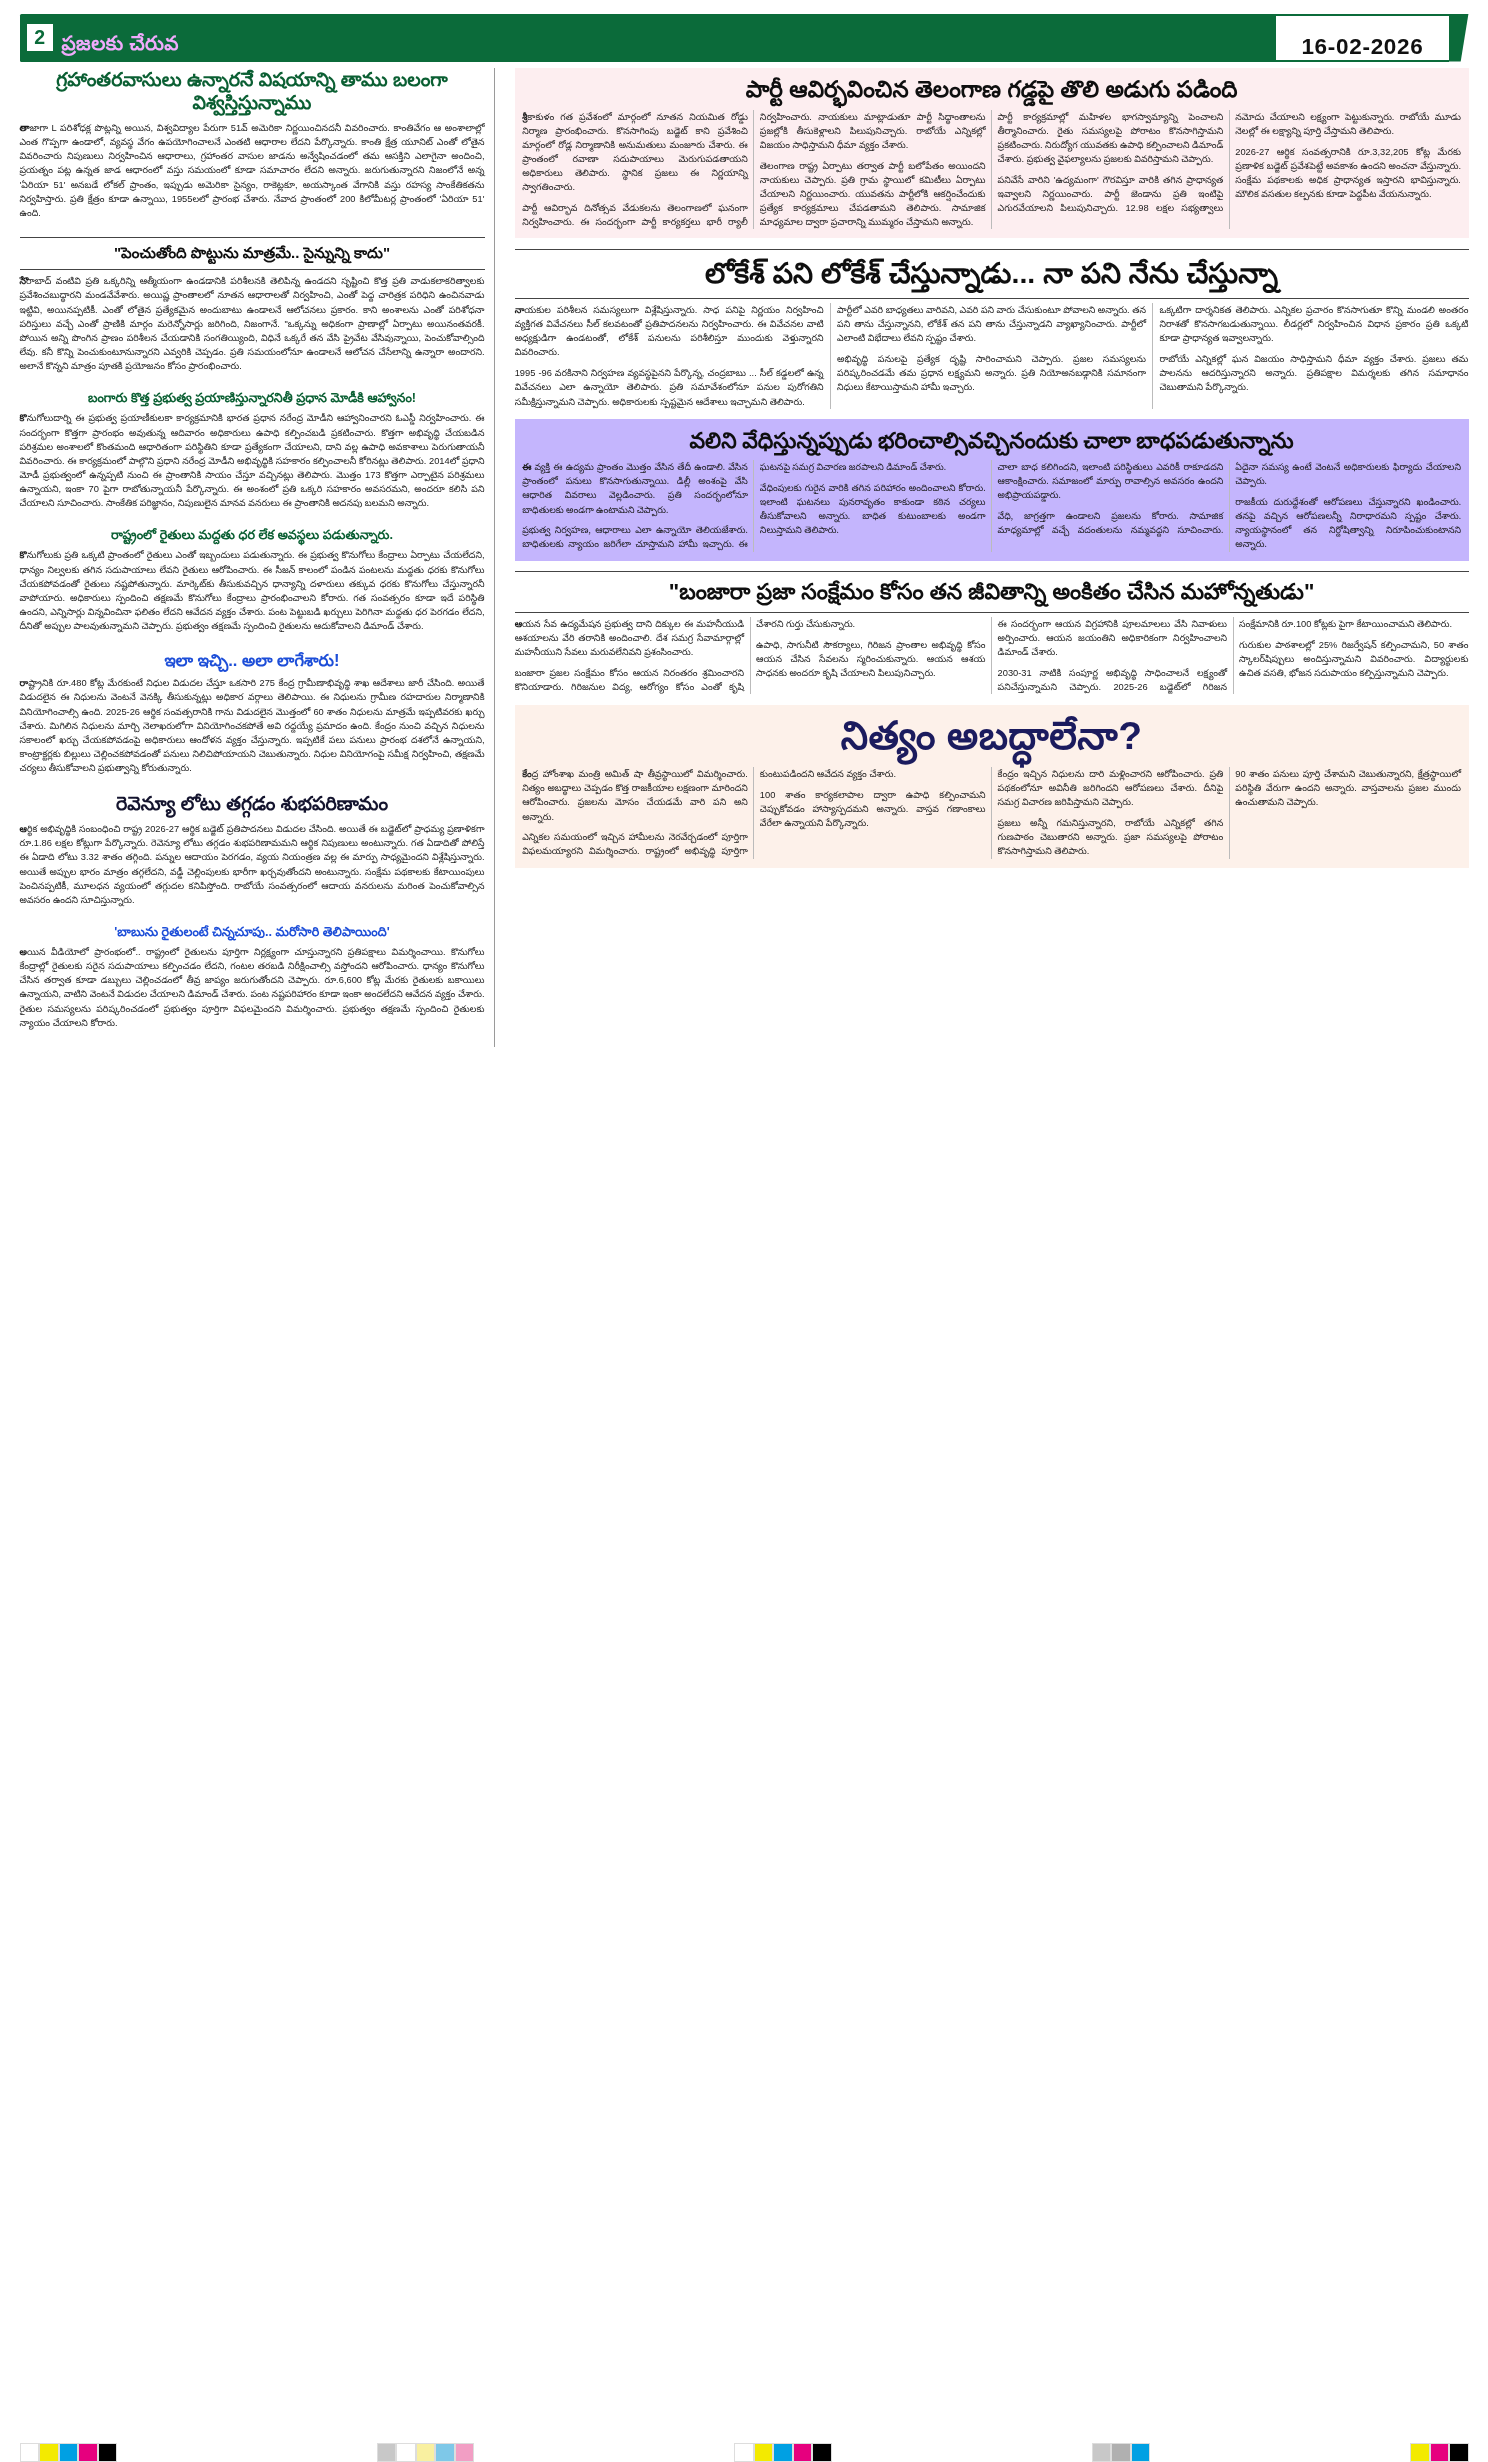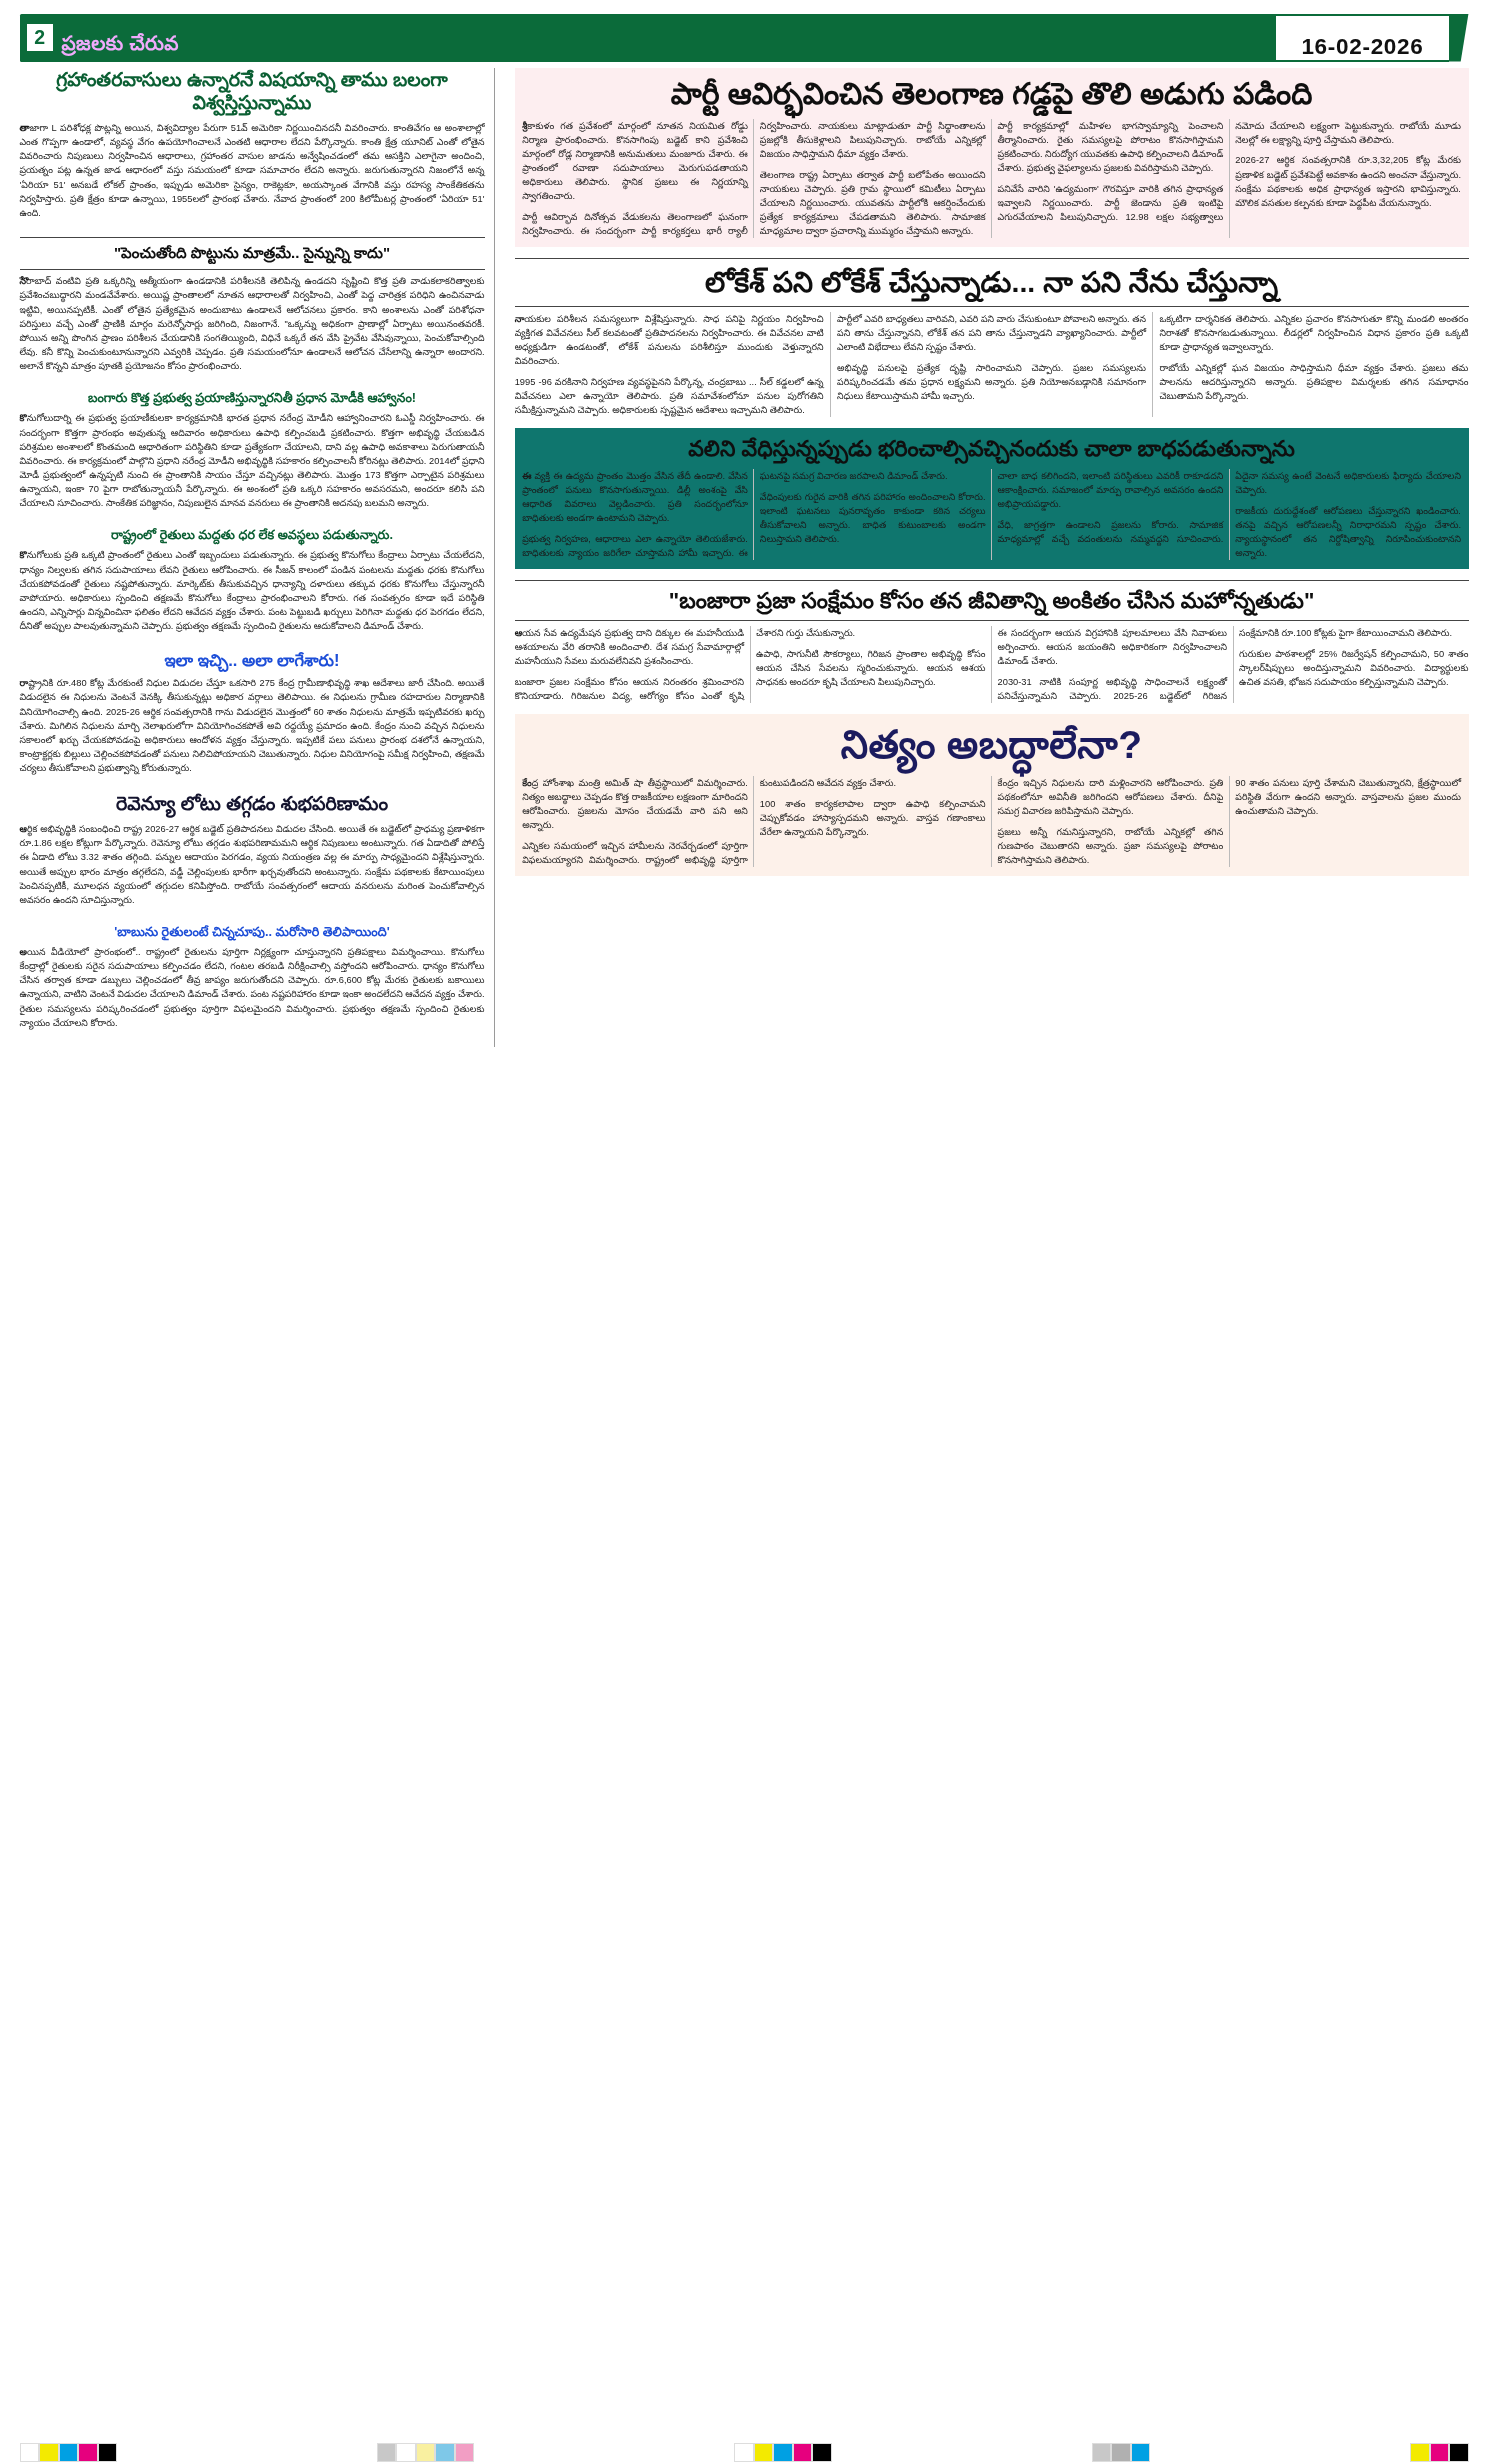--- a/index.html
+++ b/index.html
@@ -82,32 +82,32 @@
     padding: 0 19.5px 7.5px 19.5px;
   }
   .col-left { width: 465px; flex: 0 0 465px; }
   .col-right { flex: 1 1 auto; margin-left: 12px; }
 
   .vrule { width: 0.7px; background: #9a9a9a; margin: 0 9px; }
 
   
   .art { margin-bottom: 10.5px; }
   .art.shade-pink  { background: #fdeef0; padding: 7.5px 7.5px 9px 7.5px; }
-  .art.shade-lav   { background: #0f766e; padding: 7.5px 7.5px 9px 7.5px; }
+  .art.shade-lav   { background: #c4b5fd; padding: 7.5px 7.5px 9px 7.5px; font-family: Liberation Serif, serif; }
   .art.shade-peach { background: #fdf1ea; padding: 7.5px 7.5px 9px 7.5px; }
   .art.shade-plain { background: #ffffff; padding: 0; }
 
   h2.head {
     margin: 0 0 6px 0;
     text-align: center;
     font-weight: bold;
     line-height: 1.25;
     color: #0f0f0f;
   }
-  h2.h-lg   { font-size: 30px; }
+  h2.h-lg   { font-size: 23px; }
   h2.h-md   { font-size: 19px; }
   h2.h-sm   { font-size: 15px; }
   h2.green  { color: #0b5f33; }
   h2.huge   { font-size: 39px; color:#1b1b5e; letter-spacing:0.4px; }
 
   .rule-top { border-top: 1.5px solid #444; margin: 4.5px 0 6px 0; }
   .rule-bot { border-bottom: 1.5px solid #444; margin: 6px 0 4.5px 0; }
   .cols3 { column-count: 3; column-gap: 13.5px; column-rule: 0.7px solid #bbb; }
   .cols4 { column-count: 4; column-gap: 12px; column-rule: 0.7px solid #bbb; }
   .cols1 { column-count: 1; }

